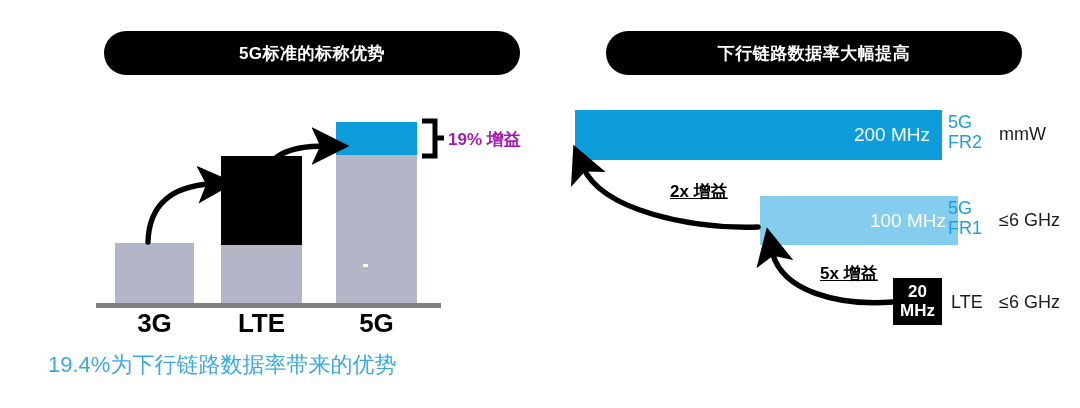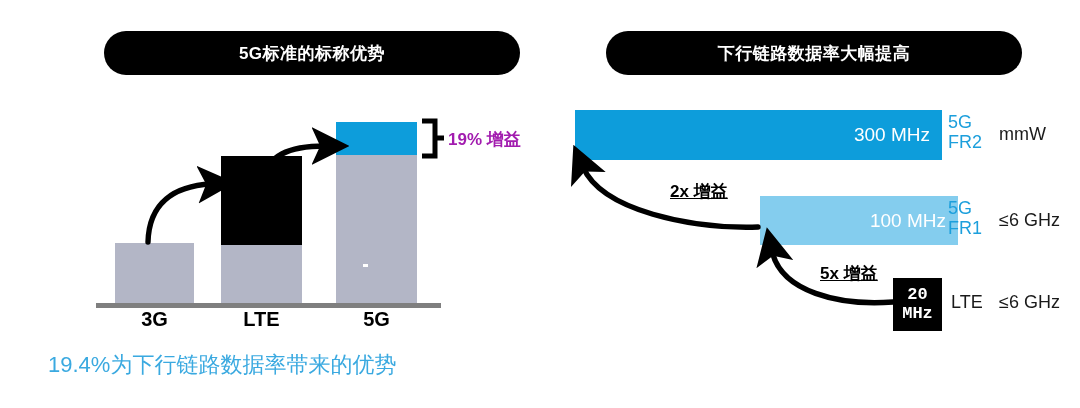--- a/index.html
+++ b/index.html
@@ -34,21 +34,21 @@
     background:#7f7f7f;
     height:5px;
   }
   .bar{position:absolute;}
   .bar-gray{background:#b3b6c6;}
   .bar-black{background:#000000;}
   .bar-blue{background:#0d9ddb;}
 
   .tick-label{
     position:absolute;
-    font-size:20px;
+    font-size:26px;
     font-weight:bold;
     text-align:center;
     color:#000;
   }
   .caption{
     position:absolute;
     font-size:22px;
     color:#3aa9e0;
     text-align:left;
     white-space:nowrap;
@@ -152,34 +152,34 @@
   <div class="tick-label" style="left:288px;top:308px;width:81px;">5G</div>
 
   <div class="caption" style="left:0px;top:350px;width:470px;">19.4%为下行链路数据率带来的优势</div>
 </div>
 
 <div class="panel" id="panel-right">
 
   <div class="title-pill" id="title-right">下行链路数据率大幅提高</div>
 
   <div class="bw-bar" id="bar-200" style="left:-13px;top:110px;width:367px;height:50px;">
-    <span>300 MHz</span>
+    <span>200 MHz</span>
   </div>
   <div class="tech-label" style="left:360px;top:112px;">5G
 FR2</div>
   <div class="band-label" style="left:411px;top:124px;">mmW</div>
 
   <div class="bw-bar" id="bar-100" style="left:172px;top:196px;width:198px;height:49px;">
     <span>100 MHz</span>
   </div>
   <div class="tech-label" style="left:360px;top:198px;">5G
 FR1</div>
   <div class="band-label" style="left:411px;top:210px;">≤6 GHz</div>
 
-  <div class="bw-bar" id="box-20" style="left:305px;top:278px;width:49px;height:53px;font-family:Liberation Mono, monospace;">
+  <div class="bw-bar" id="box-20" style="left:305px;top:278px;width:49px;height:47px;">
     <span>20</span>
     <span>MHz</span>
   </div>
   <div class="tech-label" style="left:363px;top:292px;color:#1a1a1a;">LTE</div>
   <div class="band-label" style="left:411px;top:292px;">≤6 GHz</div>
 
   <svg class="arrow-svg" style="left:-16px;top:155px;" width="200" height="80" viewBox="0 0 200 80">
     <defs>
       <marker id="ah2" markerWidth="7" markerHeight="7" refX="2.5" refY="3.5" orient="auto" markerUnits="strokeWidth">
         <path d="M0,0 L7,3.5 L0,7 L1.6,3.5 z" fill="#000"></path>

